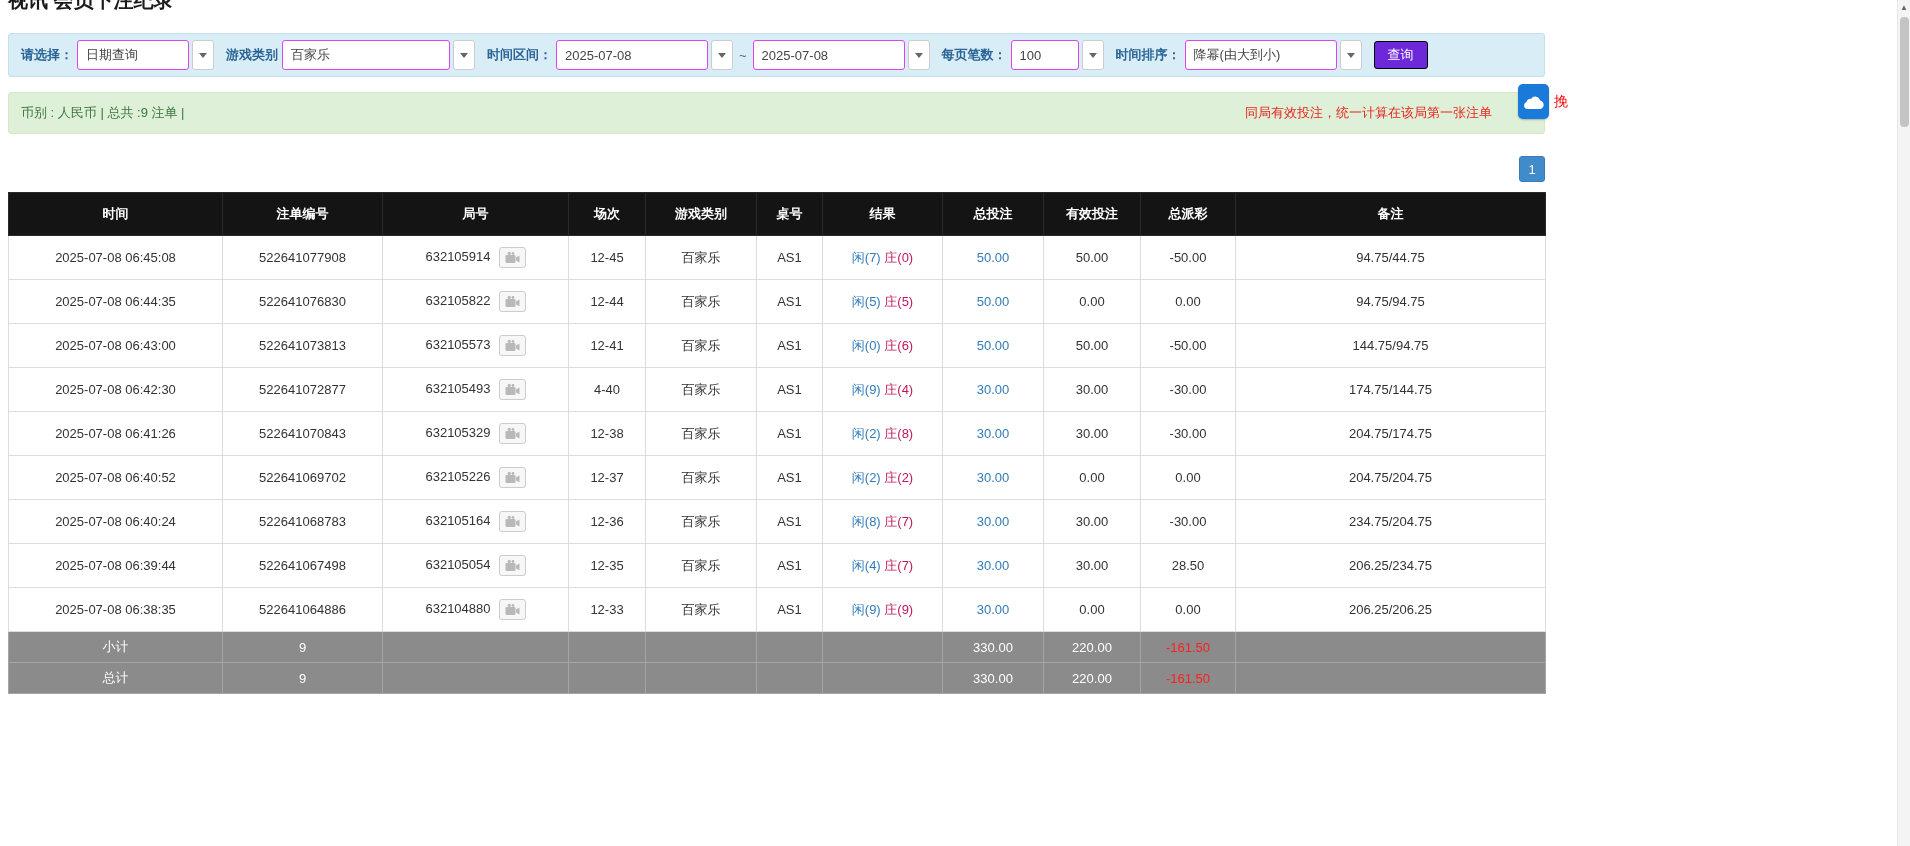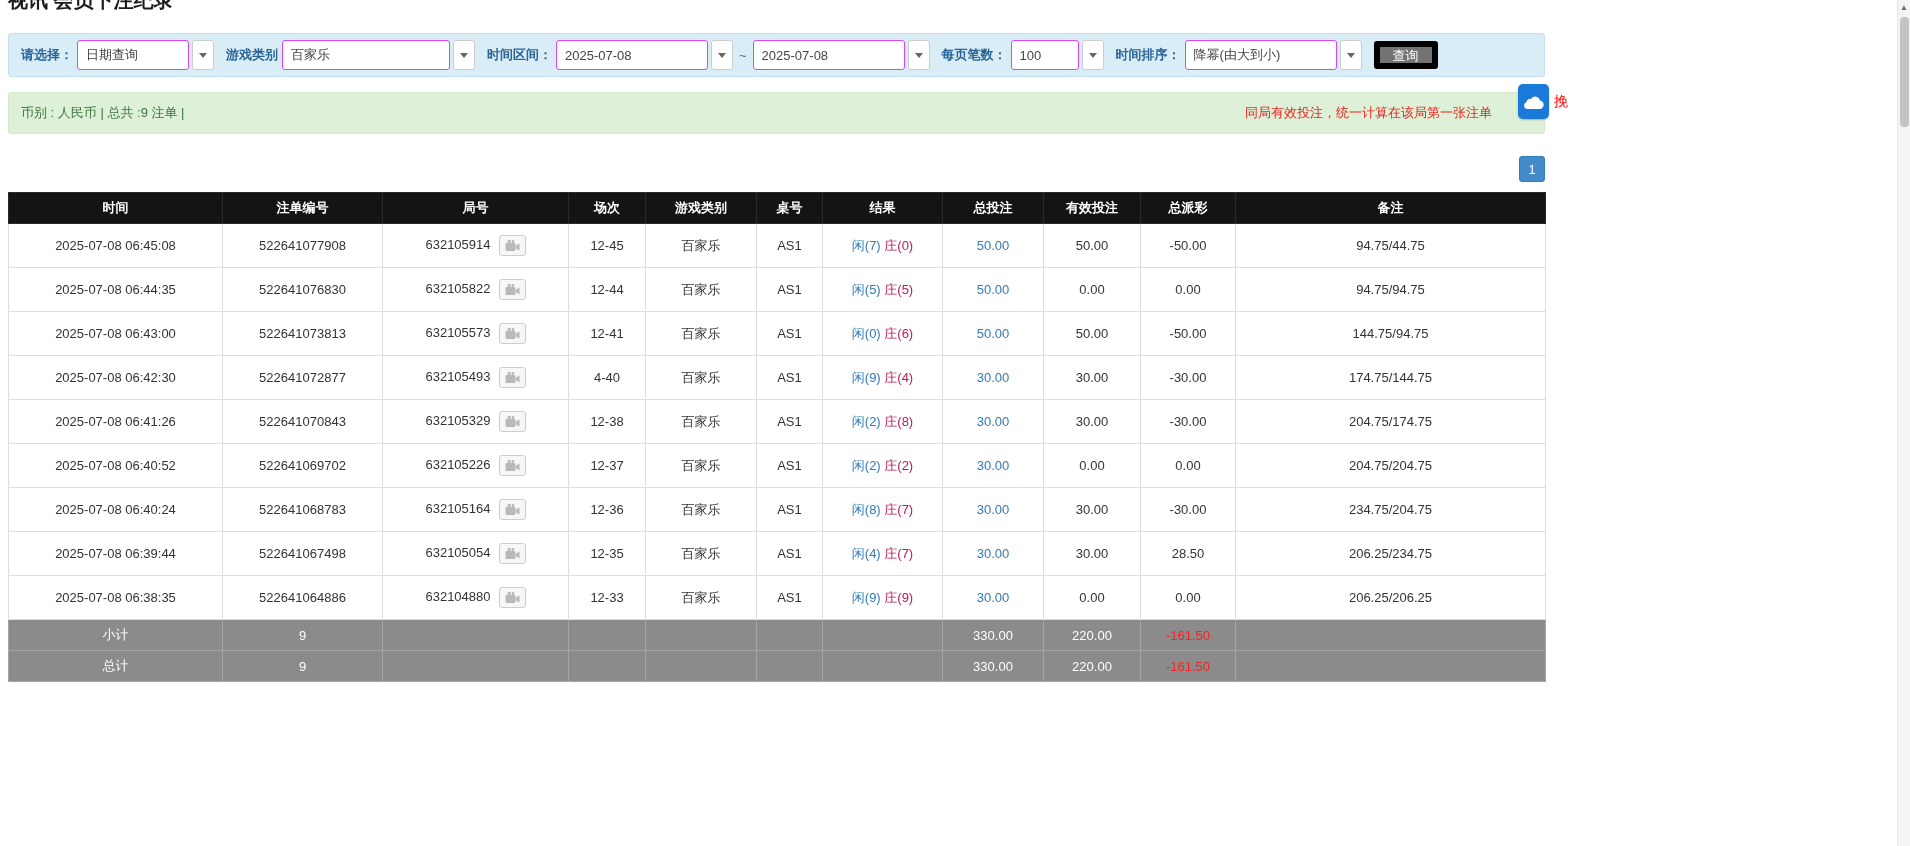--- a/index.html
+++ b/index.html
@@ -16,39 +16,39 @@
   .flabel { color: #2a6496; font-weight: 700; font-size: 13px; margin: 0 4px 0 12px; white-space: nowrap; }
   .flabel.first { margin-left: 4px; }
   .combo { display: flex; align-items: center; height: 30px; }
   .combo-input { height: 30px; border: 1px solid #d946ef; border-radius: 3px; background: #fff;
     padding: 0 8px; font-size: 13px; color: #444; font-family: Liberation Sans, sans-serif; }
   .combo-btn { width: 22px; height: 30px; margin-left: 3px; border: 1px solid #ccc; border-radius: 3px;
     background: #fff; display: flex; align-items: center; justify-content: center; cursor: pointer; padding: 0; }
   .caret { width: 0; height: 0; border-left: 4px solid transparent; border-right: 4px solid transparent; border-top: 5px solid #666; }
   .tilde { color: #31708f; font-size: 13px; margin: 0 6px; }
   .w110 { width: 112px; } .w165 { width: 168px; } .w130 { width: 152px; } .w65 { width: 68px; } .w150 { width: 152px; }
-  .btn-search { margin-left: 12px; height: 28px; padding: 0 13px; background: #737373; border: 6px solid #000000;
+  .btn-search { margin-left: 12px; height: 28px; padding: 0 13px; background: #6d28d9; border: 1px solid #000000;
     border-radius: 3px; color: #fff; font-size: 13px; cursor: pointer; font-family: inherit; }
 
   .info-bar { margin-top: 15px; background: #dff0d8; border: 1px solid #d6e9c6; border-radius: 3px;
     height: 42px; display: flex; align-items: center; justify-content: space-between; padding: 12px 12px; }
   .info-left { color: #3c763d; font-size: 13px; }
   .info-right { color: #e8251f; font-size: 13px; margin-right: 40px; }
 
   .floating-widget { position: absolute; left: 1518px; top: 84px; display: flex; align-items: center; z-index: 5; }
   .cloud-btn { width: 31px; height: 35px; background: #1a7ad9; border-radius: 5px; display: flex;
     align-items: center; justify-content: center; cursor: pointer; box-shadow: 0 1px 2px rgba(0,0,0,.25); }
   .float-label { color: #f00; font-size: 14px; margin-left: 5px; }
 
   .pagination { margin-top: 22px; display: flex; justify-content: flex-end; }
   .page-btn { min-width: 26px; height: 26px; background: #428bca; border: 1px solid #357ebd; border-radius: 3px;
     color: #fff; font-size: 13px; cursor: pointer; font-family: inherit; }
 
   table.records { margin-top: 10px; width: 1537px; border-collapse: collapse; table-layout: fixed; font-size: 13px; }
-  .records th { background: #141414; color: #fff; height: 29px; font-weight: 700; border: 1px solid #2a2a2a; padding: 6px; text-align: center; }
+  .records th { background: #141414; color: #fff; height: 29px; font-weight: 700; border: 1px solid #2a2a2a; padding: 12px; text-align: center; }
   .records td { border: 1px solid #ddd; height: 44px; text-align: center; color: #333; padding: 0 4px;
     overflow: hidden; white-space: nowrap; }
   .records tr.summary td { background: #8b8b8b; color: #fff; height: 31px; border-color: #a5a5a5; }
   td.blue { color: #337ab7; cursor: pointer; }
   .neg { color: #e02b20; }
   tr.summary td.neg { color: #ff1f1f; }
   .player { color: #337ab7; }
   .banker { color: #be185d; text-align: center; }
   .cam-btn { display: inline-flex; align-items: center; justify-content: center; width: 27px; height: 21px;
     border: 1px solid #ccc; border-radius: 3px; background: #f7f7f7; margin-left: 8px; vertical-align: middle;

